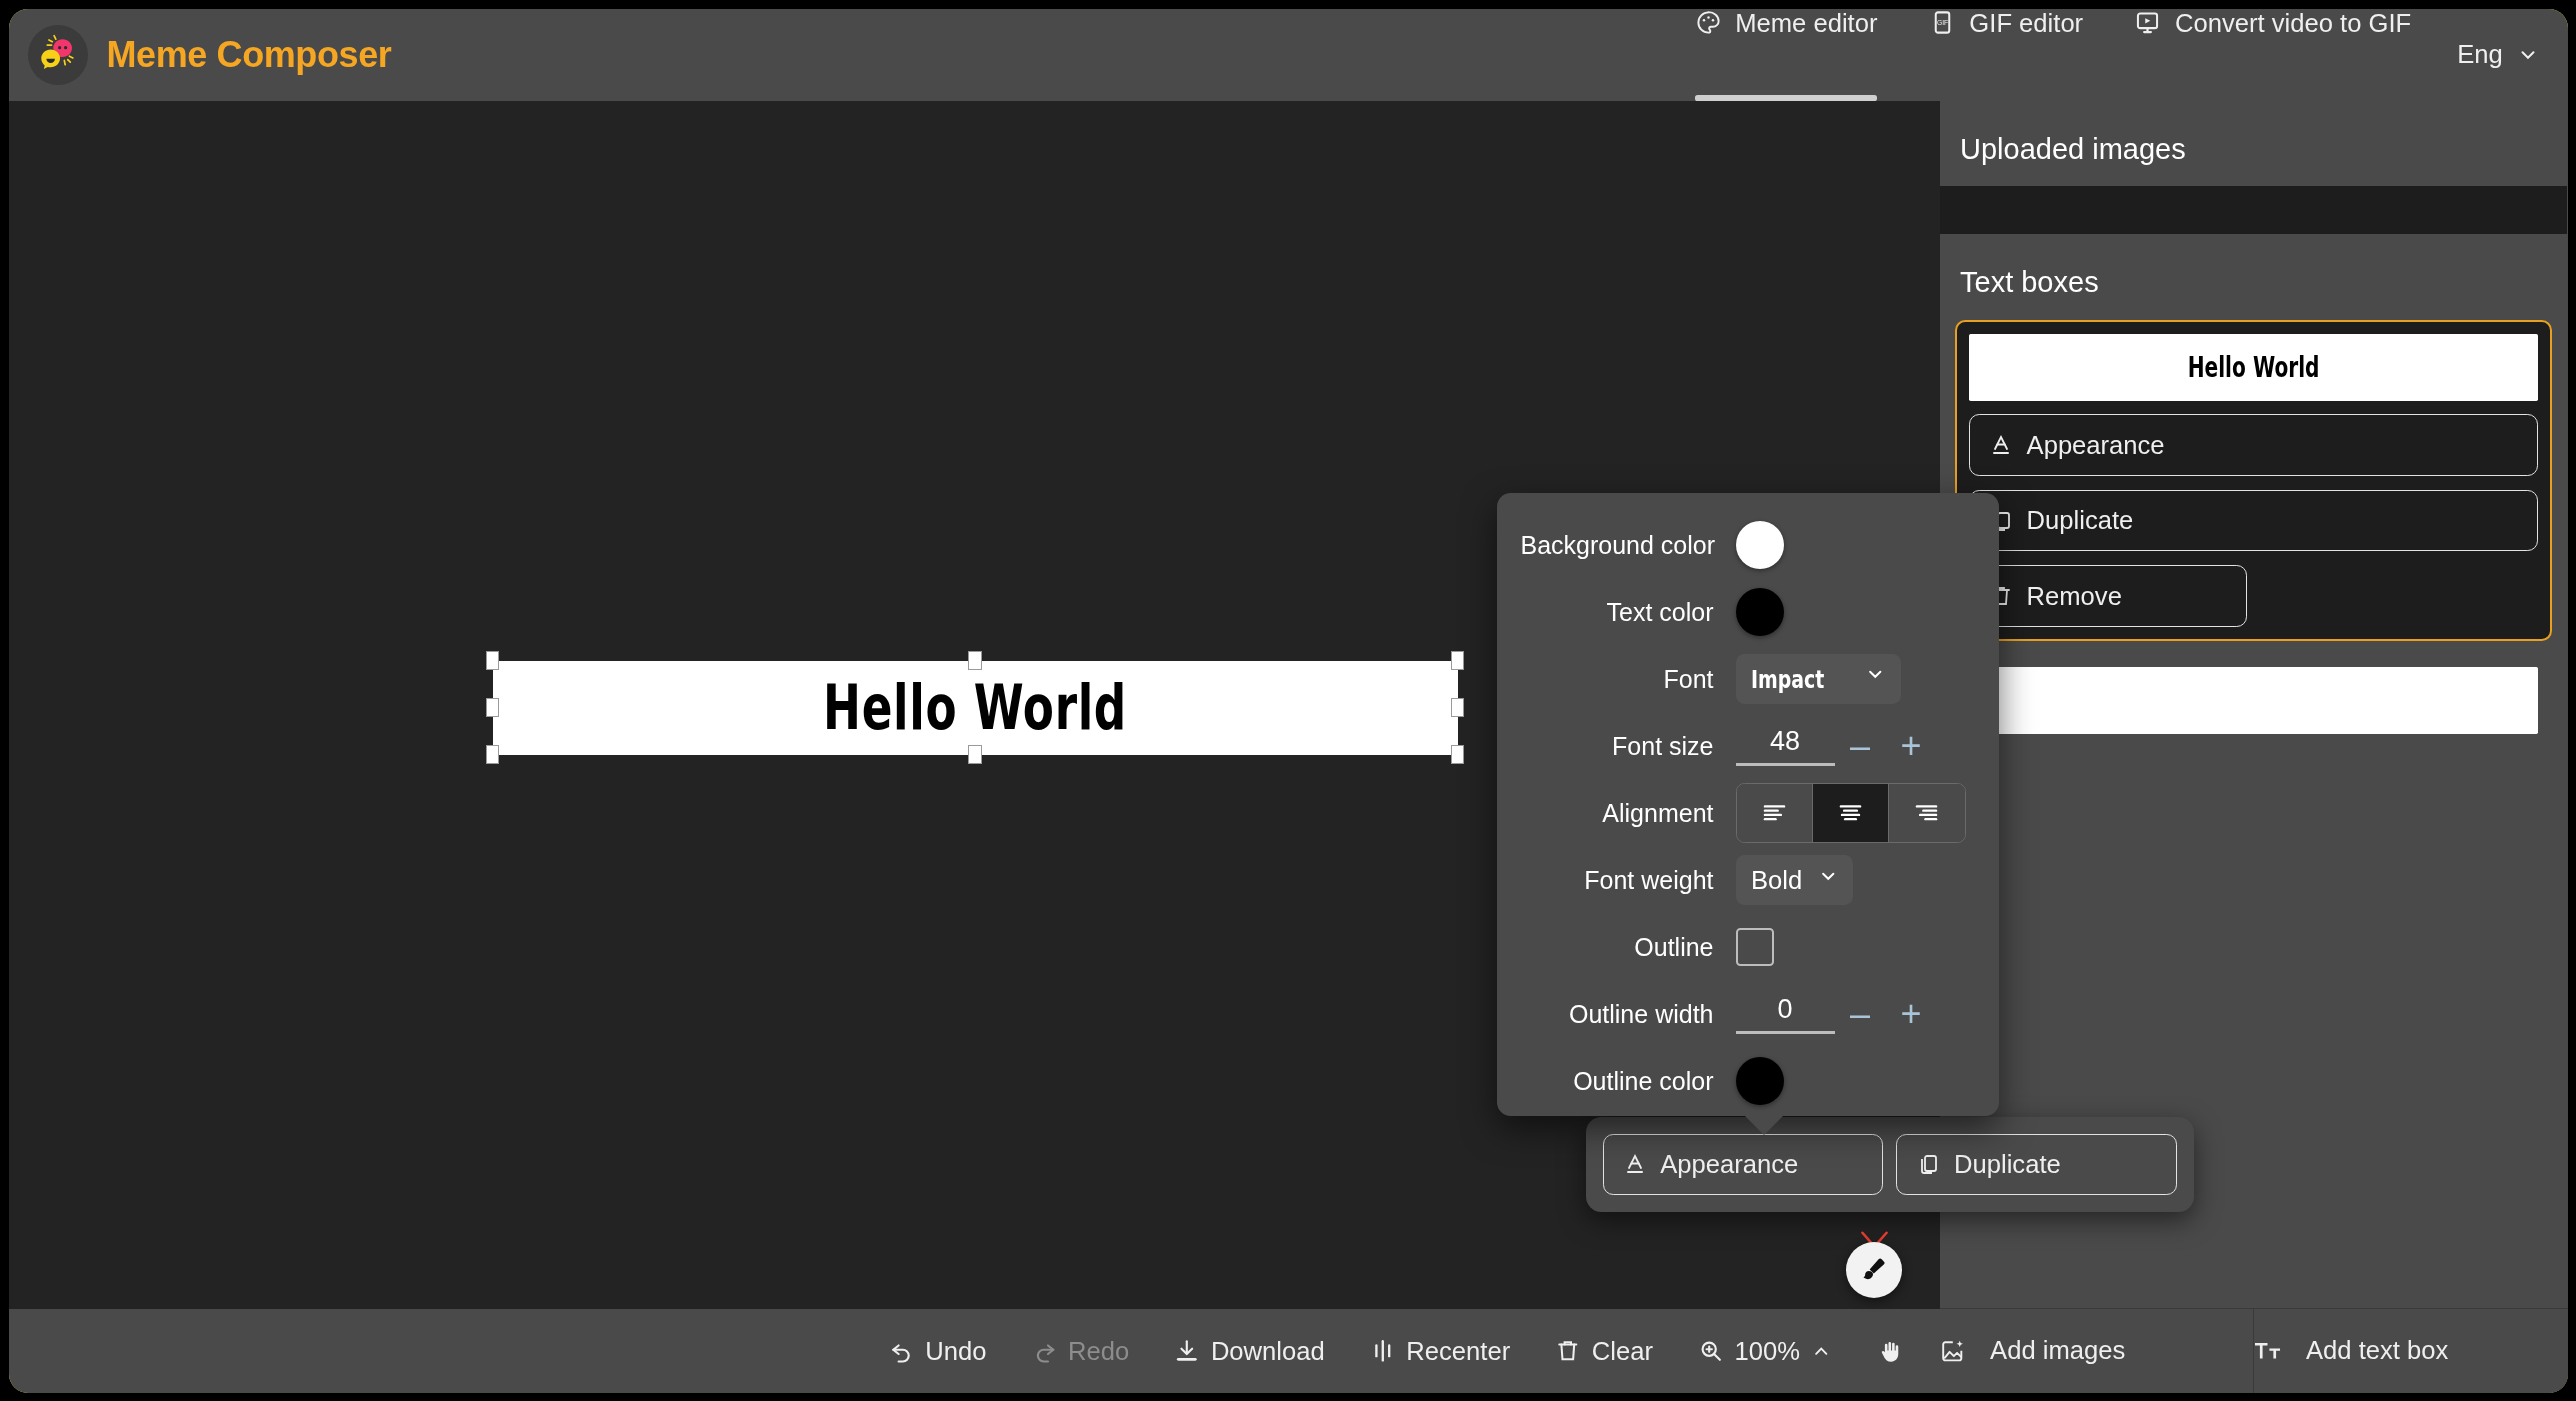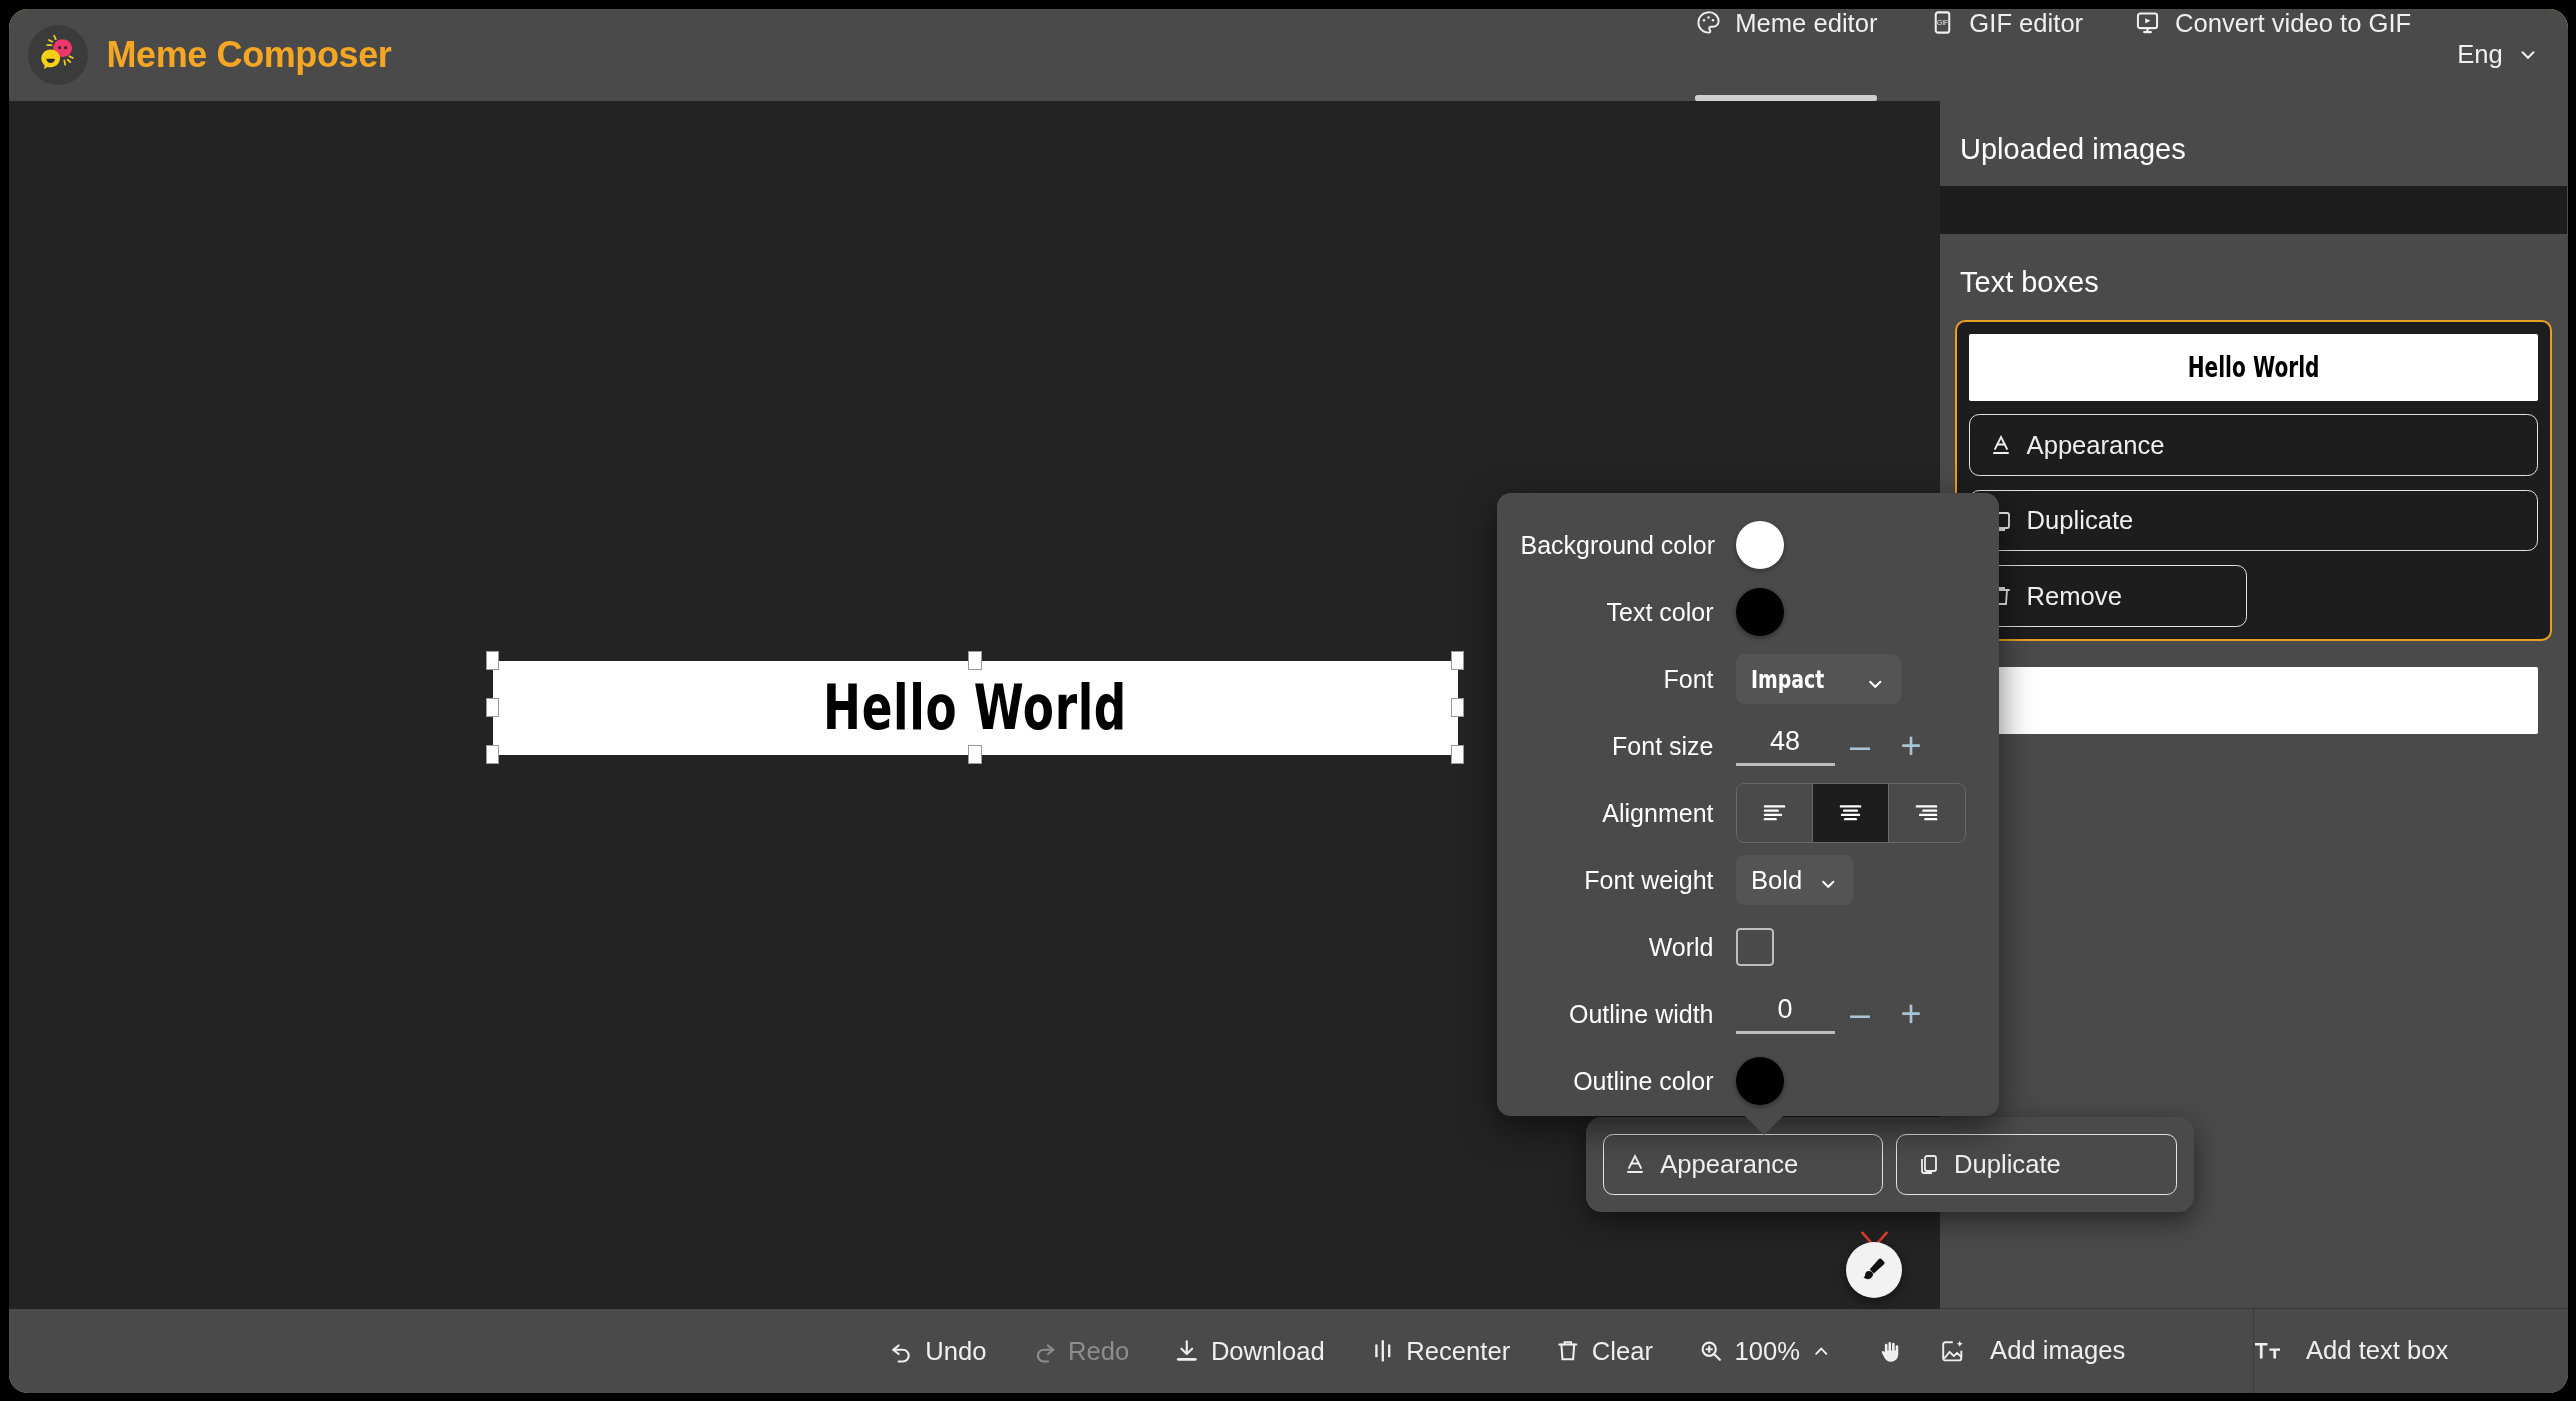--- a/index.html
+++ b/index.html
@@ -207,21 +207,21 @@
     color: #ffffff; font-size: 25px; white-space: nowrap;
   }
   .ap-ctrl { display: flex; align-items: center; }
   .swatch {
     width: 48px; height: 48px; border-radius: 50%;
     box-shadow: 0 1.7px 5.1px rgba(0,0,0,.4);
     cursor: pointer;
   }
   .dd {
     background: #545454; border-radius: 8.5px;
-    padding: 10.2px 15.4px; display: flex; align-items: flex-end; gap: 15.4px;
+    padding: 10.2px 15.4px; display: flex; align-items: flex-start; gap: 15.4px;
     color: #fff; font-size: 25.6px; cursor: pointer;
   }
   .dd .dd-val-impact {
     font-family: "DejaVu Sans", sans-serif; font-weight: bold;
     transform: scaleX(0.74); transform-origin: left center;
     display: inline-block; white-space: nowrap;
   }
   .num-input {
     width: 99px; border-bottom: 3.4px solid #bdbdbd;
     color: #fff; font-size: 27px; text-align: center;
@@ -621,21 +621,21 @@
           <span class="ic">
             <svg width="20.5" height="20.5" viewBox="0 0 24 24" fill="none" stroke="#fff" stroke-width="2.3" stroke-linecap="round">
               <polyline points="6 9 12 15 18 9"></polyline>
             </svg>
           </span>
         </div>
       </div>
     </div>
 
     <div class="ap-row">
-      <div class="ap-label">World</div>
+      <div class="ap-label">Outline</div>
       <div class="ap-ctrl">
         <div class="chk"></div>
       </div>
     </div>
 
     <div class="ap-row">
       <div class="ap-label">Outline width</div>
       <div class="ap-ctrl">
         <div class="num-input">0</div>
         <div class="step-btn">–</div>

